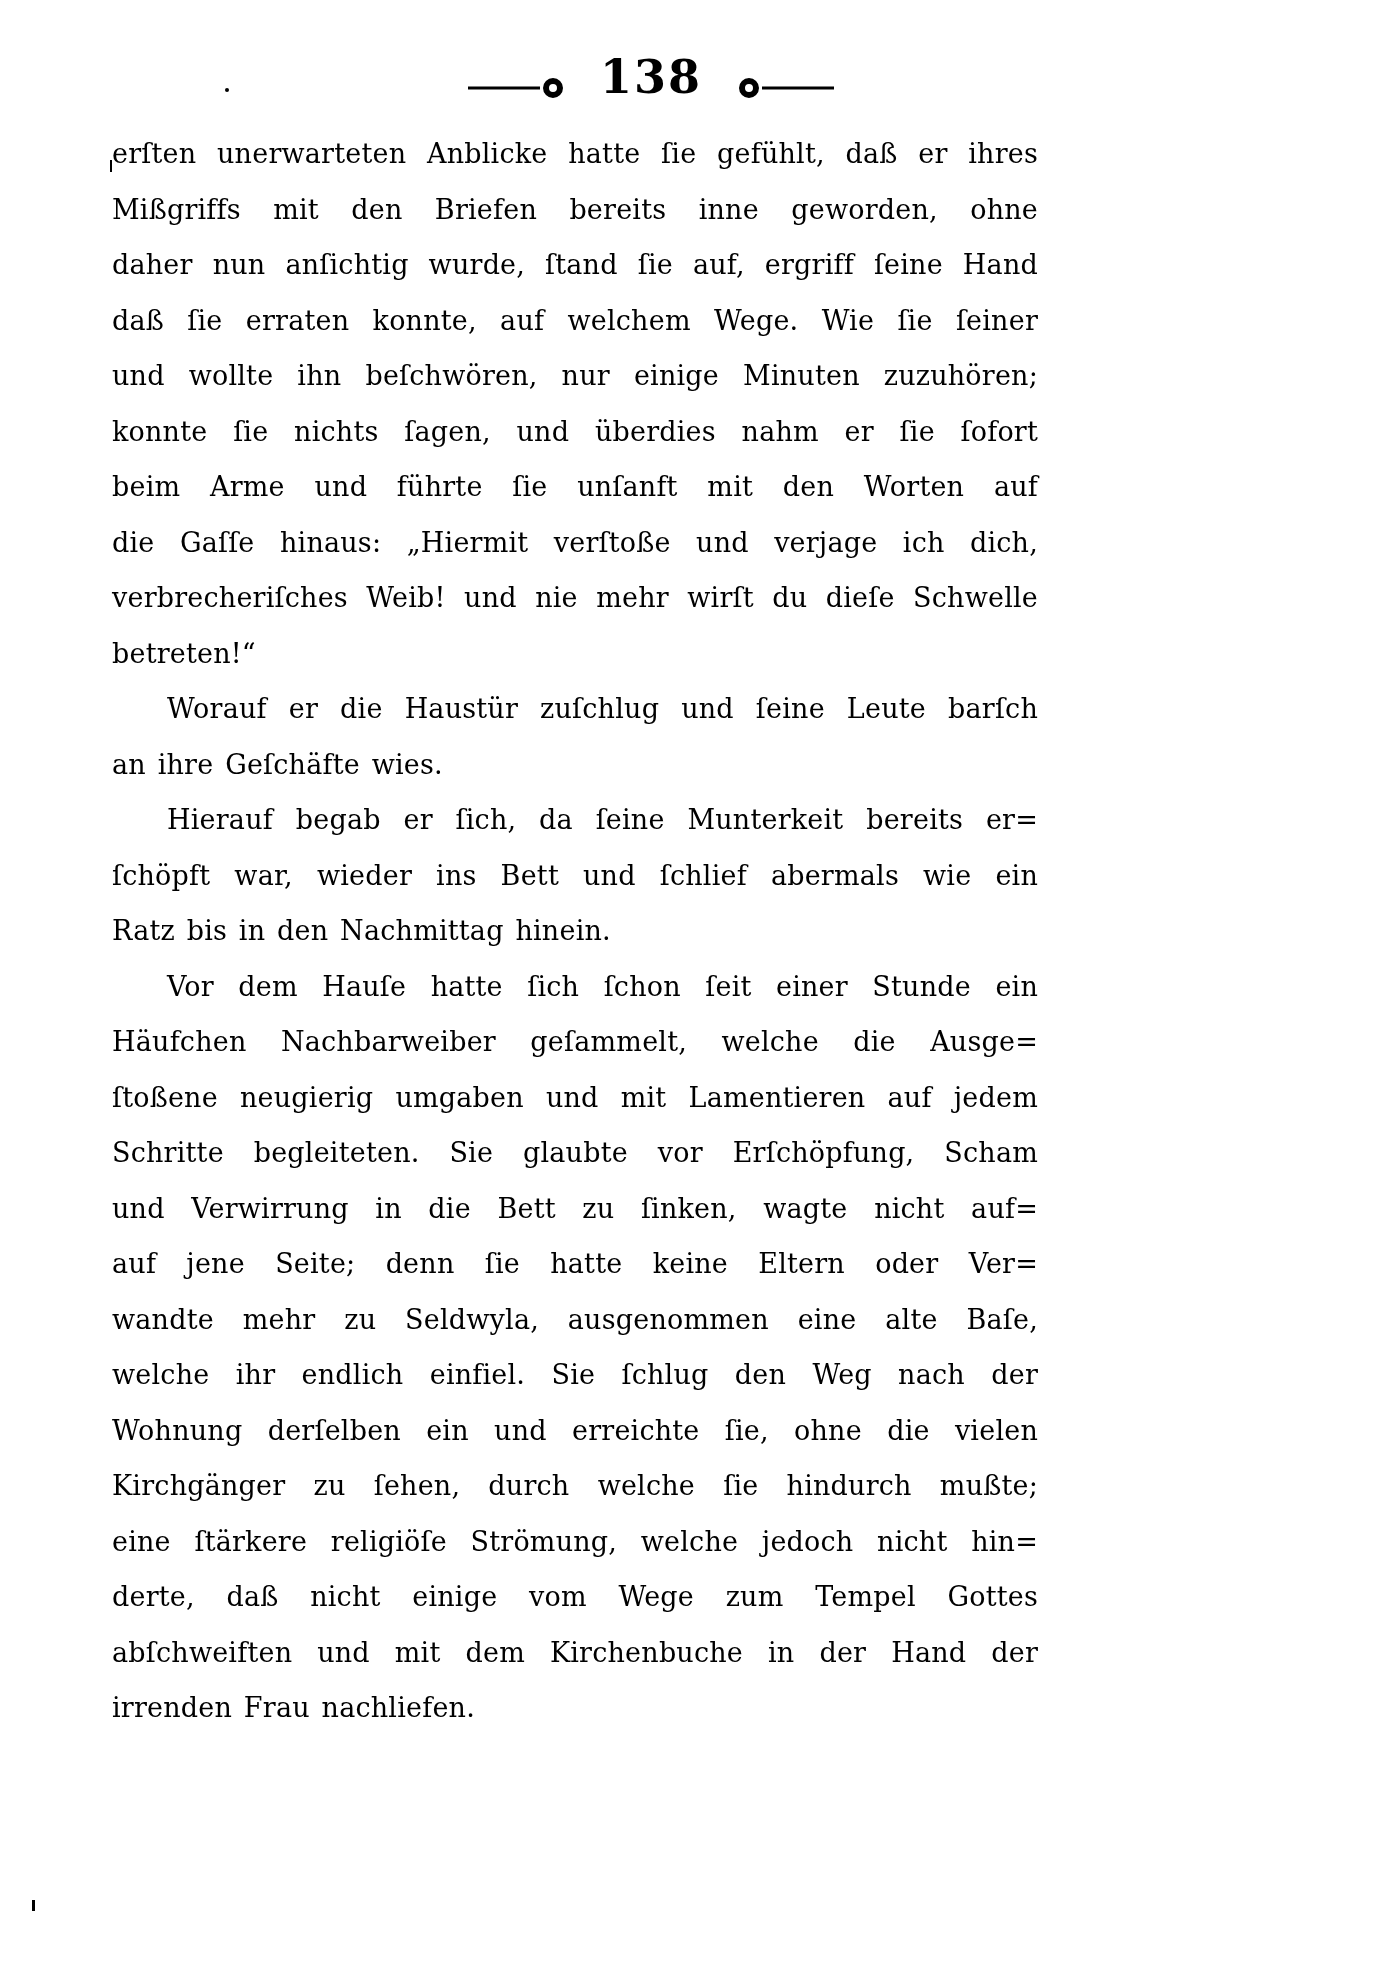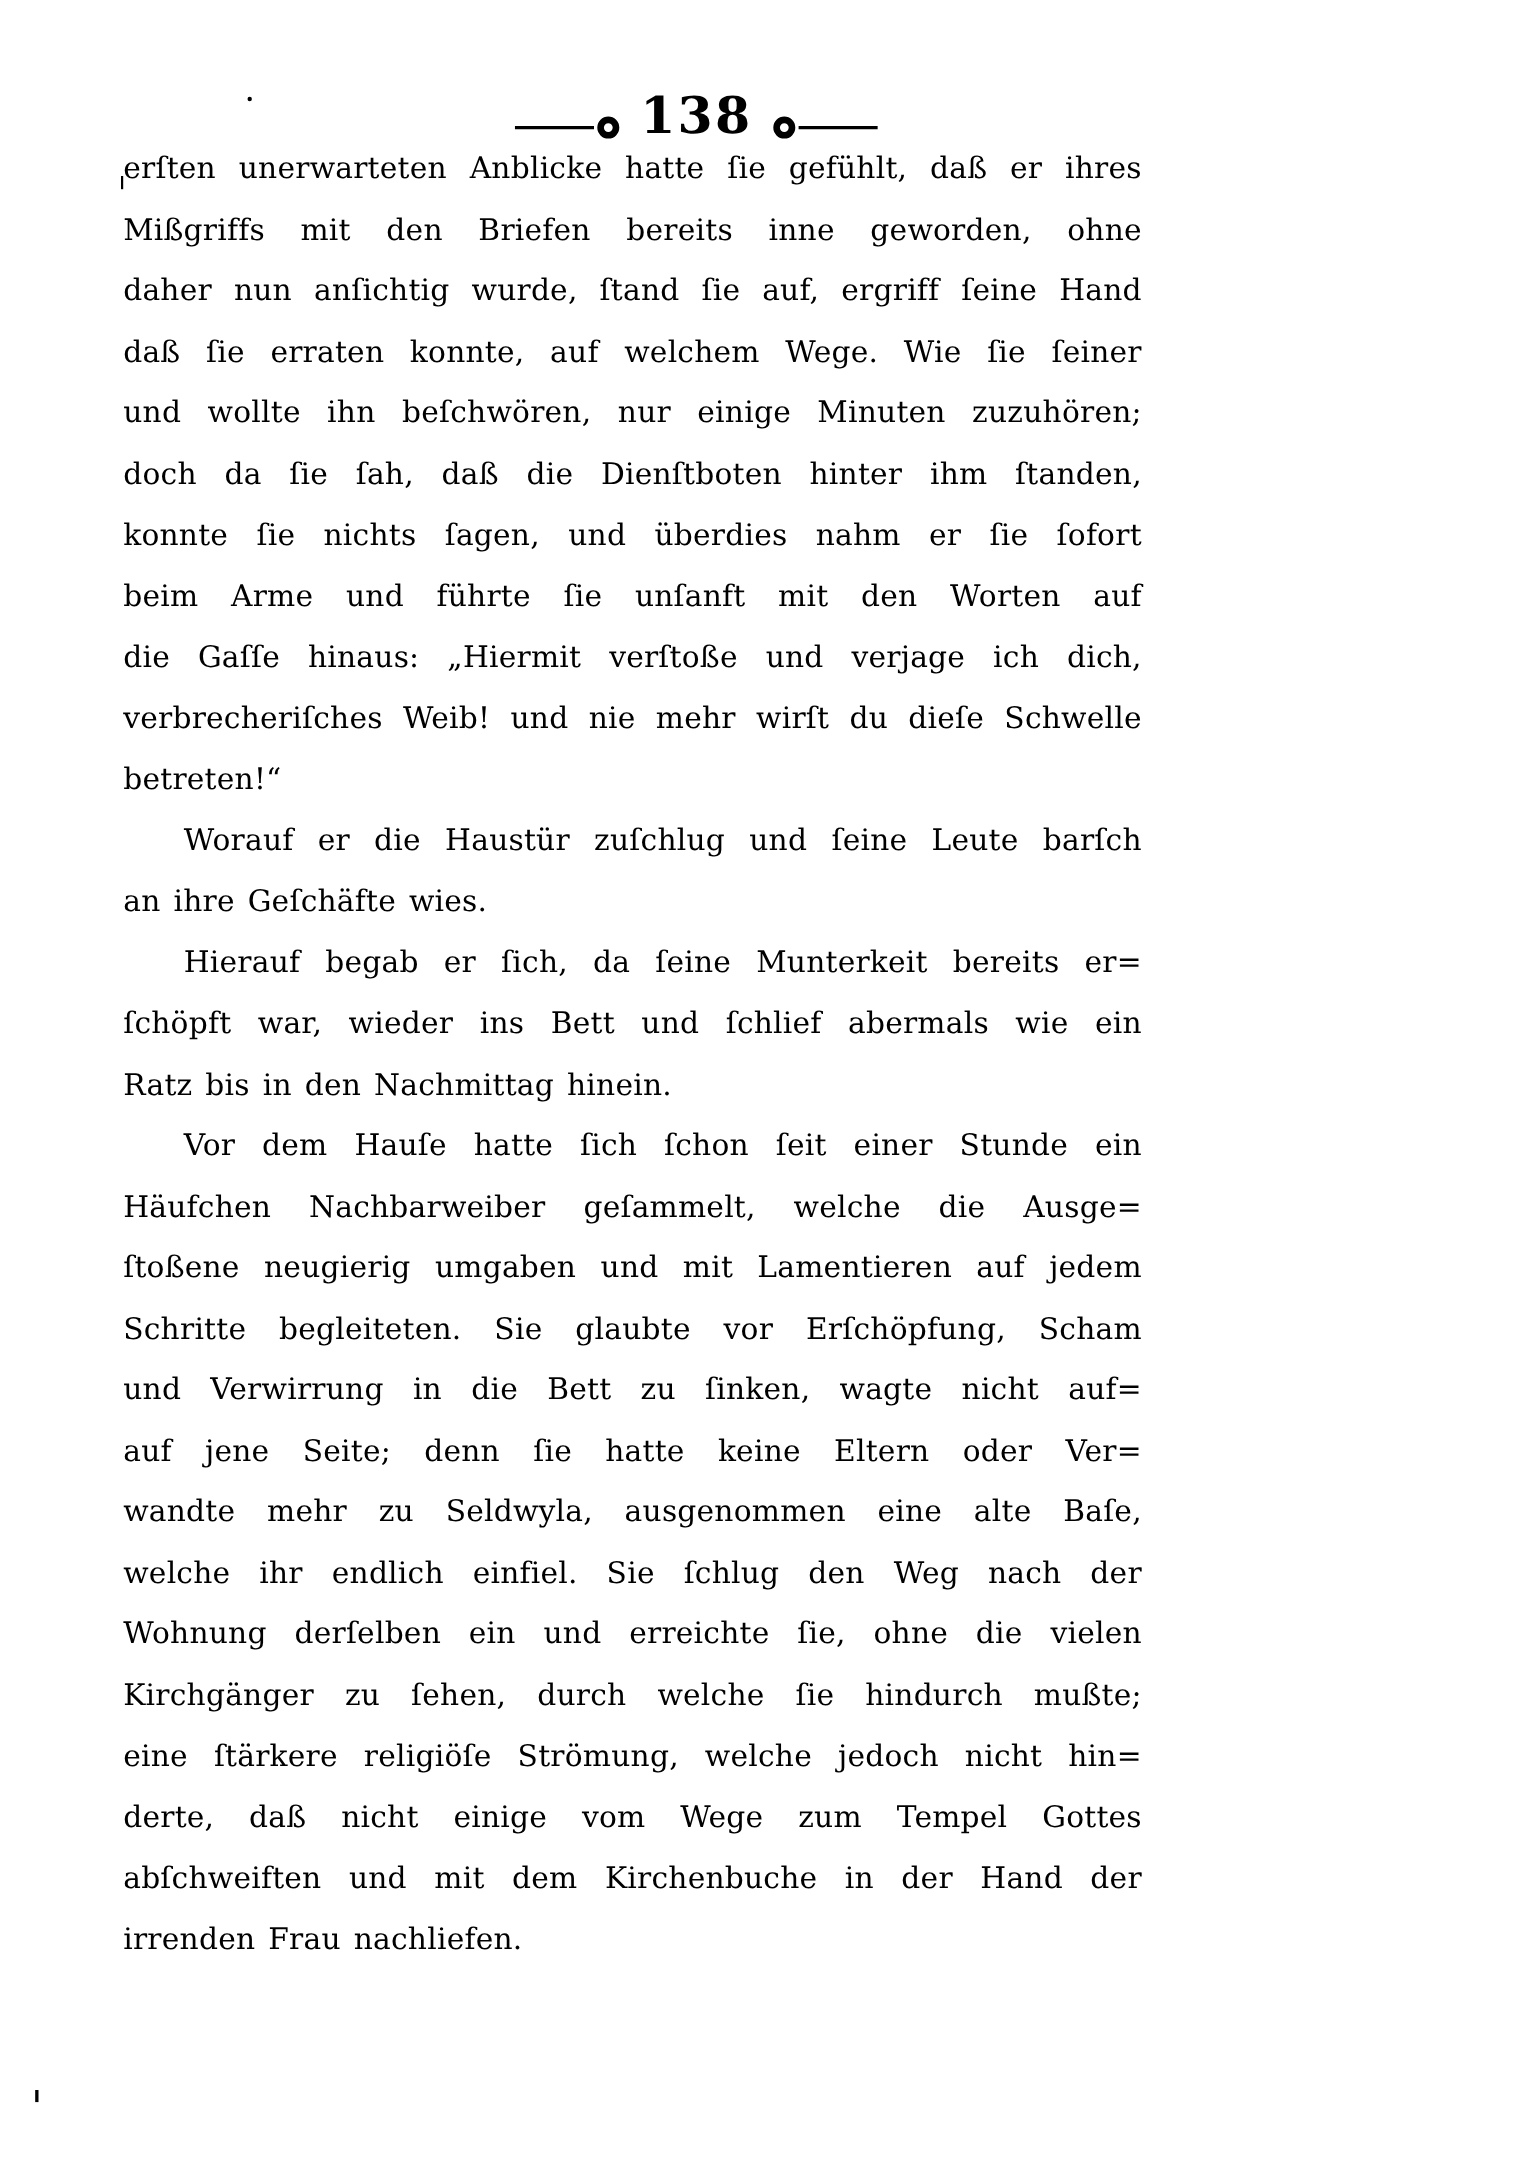--- a/index.html
+++ b/index.html
@@ -12,23 +12,22 @@
     overflow: hidden;
   }
   .page { position: absolute; inset: 0; }
 
   
   .header {
     position: absolute;
     top: 52px; left: 468px;
     display: flex;
     align-items: flex-start;
-    gap: 18px;
+    gap: 36px;
     height: 54px;
-    margin-top: 28px;
   }
   .pagenum {
     font-size: 46px;
     font-weight: bold;
     line-height: 50px;
     letter-spacing: 2px;
   }
   .orn { display: block; margin-top: 0; }
 
   
@@ -77,21 +76,20 @@
       <line x1="24" y1="36" x2="96" y2="36" stroke="#000" stroke-width="3"></line>
     </svg>
   </div>
 
   <div class="textblock" id="textblock">
       <div class="line just">erſten unerwarteten Anblicke hatte ſie gefühlt, daß er ihres</div>
       <div class="line just">Mißgriffs mit den Briefen bereits inne geworden, ohne</div>
       <div class="line just">daher nun anſichtig wurde, ſtand ſie auf, ergriff ſeine Hand</div>
       <div class="line just">daß ſie erraten konnte, auf welchem Wege. Wie ſie ſeiner</div>
       <div class="line just">und wollte ihn beſchwören, nur einige Minuten zuzuhören;</div>
-      <div class="line just">doch da ſie ſah, daß die Dienſtboten hinter ihm ſtanden,</div>
       <div class="line just">konnte ſie nichts ſagen, und überdies nahm er ſie ſofort</div>
       <div class="line just">beim Arme und führte ſie unſanft mit den Worten auf</div>
       <div class="line just">die Gaſſe hinaus: „Hiermit verſtoße und verjage ich dich,</div>
       <div class="line just">verbrecheriſches Weib! und nie mehr wirſt du dieſe Schwelle</div>
       <div class="line">betreten!“</div>
       <div class="line just indent">Worauf er die Haustür zuſchlug und ſeine Leute barſch</div>
       <div class="line">an ihre Geſchäfte wies.</div>
       <div class="line just indent">Hierauf begab er ſich, da ſeine Munterkeit bereits er=</div>
       <div class="line just">ſchöpft war, wieder ins Bett und ſchlief abermals wie ein</div>
       <div class="line">Ratz bis in den Nachmittag hinein.</div>

